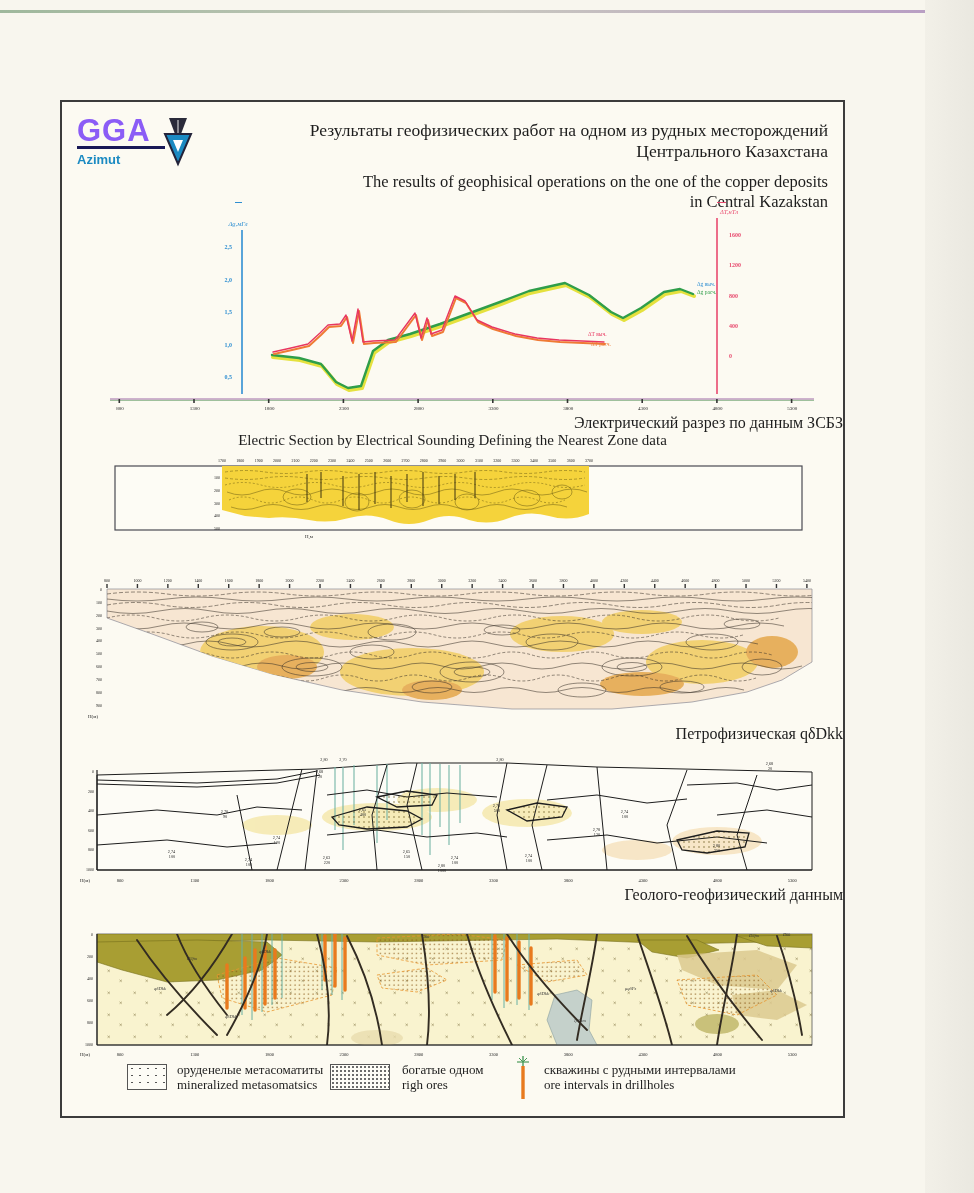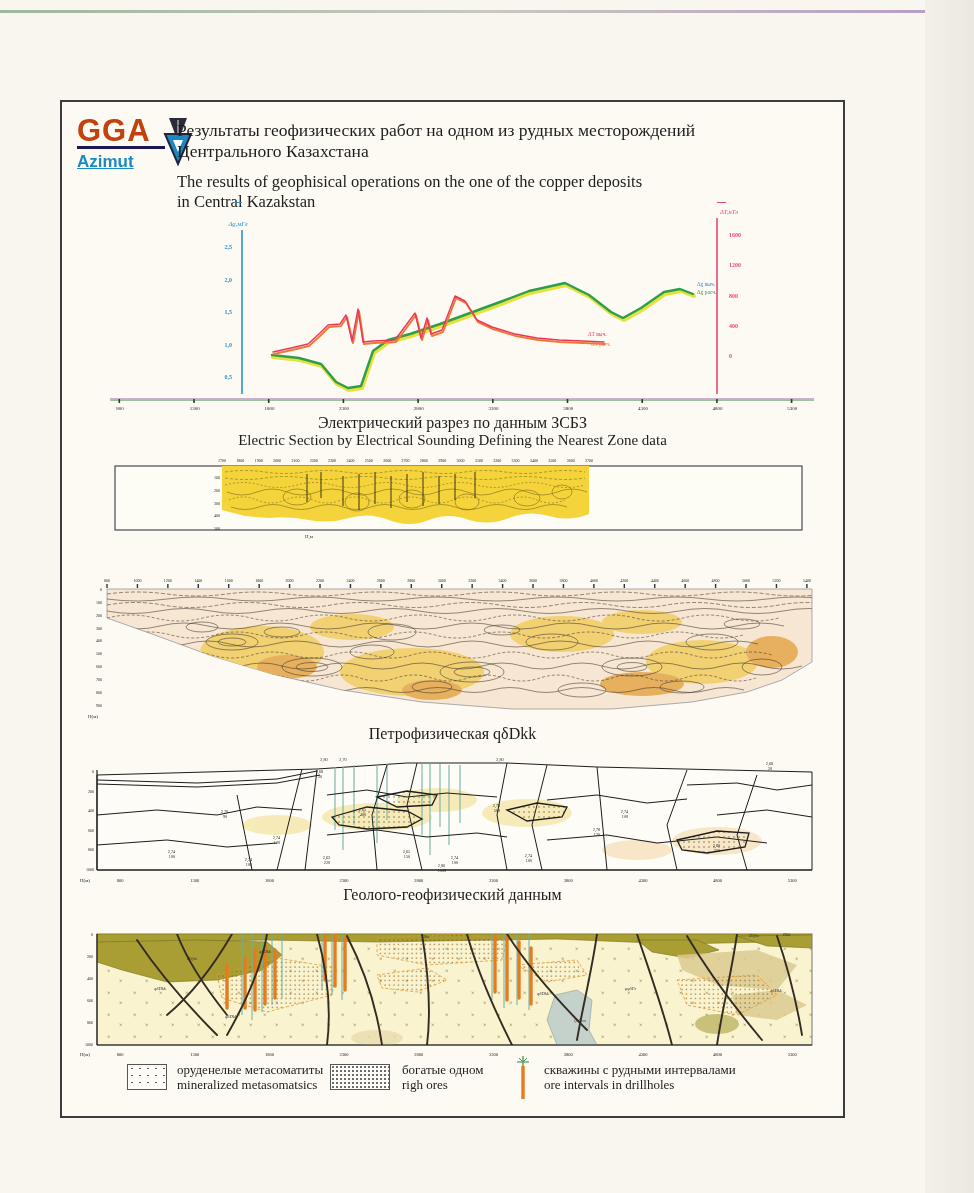--- a/index.html
+++ b/index.html
@@ -6,30 +6,30 @@
   body{width:974px;height:1193px;position:relative;background:#f8f6ee;
        font-family:"Liberation Serif",serif;color:#1d1d1d;overflow:hidden;}
   .scan-top{position:absolute;top:10px;left:0;right:0;height:3px;
        background:linear-gradient(to right,#9fb89c,#c9c9bf,#b79ac4);}
   .scan-right{position:absolute;left:925px;top:0;right:0;bottom:0;
        background:linear-gradient(to right,#f2f0e8,#eae8e0);}
   .board{position:absolute;left:60px;top:100px;width:785px;height:1018px;
        border:2px solid #3c3c3c;background:#fcfaf2;box-sizing:border-box;}
   .logo{position:absolute;left:15px;top:14px;width:118px;height:72px;}
   .logo .gga{font-family:"Liberation Sans",sans-serif;font-weight:800;font-size:31px;
-       letter-spacing:1px;color:#c2410c;line-height:30px;border-bottom:3px solid #181856;
+       letter-spacing:1px;color:#8b5cf6;line-height:30px;border-bottom:3px solid #181856;
        display:inline-block;padding-right:14px;}
-  .logo .azimut{font-family:"Liberation Sans",sans-serif;font-weight:700;font-size:17px;
-       color:#1b8ac2;margin-top:3px;text-decoration:underline;}
+  .logo .azimut{font-family:"Liberation Sans",sans-serif;font-weight:700;font-size:13px;
+       color:#1b8ac2;margin-top:3px;}
   .logo svg{position:absolute;left:84px;top:2px;}
-  .titles{position:absolute;left:115px;right:15px;top:18px;text-align:left;}
+  .titles{position:absolute;left:115px;right:15px;top:18px;text-align:right;}
   .t-ru{font-size:17.5px;line-height:21px;}
   .t-en{font-size:16.5px;line-height:20px;margin-top:10px;}
   .sec-head{position:absolute;left:0;right:0;text-align:center;}
-  .sec-head .ru{font-size:16px;line-height:18px;}
+  .sec-head .ru{font-size:16px;line-height:18px;text-align:right;}
   .sec-head .en{font-size:15px;line-height:17px;}
   svg text{font-family:"Liberation Serif",serif;}
   .legend-item{position:absolute;font-size:13px;line-height:15px;}
   .sw{position:absolute;border:1px solid #555;background-color:#fdfcf6;}
   .sw.dots1{background-image:radial-gradient(#555 0.8px,rgba(0,0,0,0) 1px);background-size:8px 7px;}
   .sw.dots2{background-image:radial-gradient(#666 0.7px,rgba(0,0,0,0) 0.9px);background-size:4px 4px;}
 </style>
 </head>
 <body>
 

